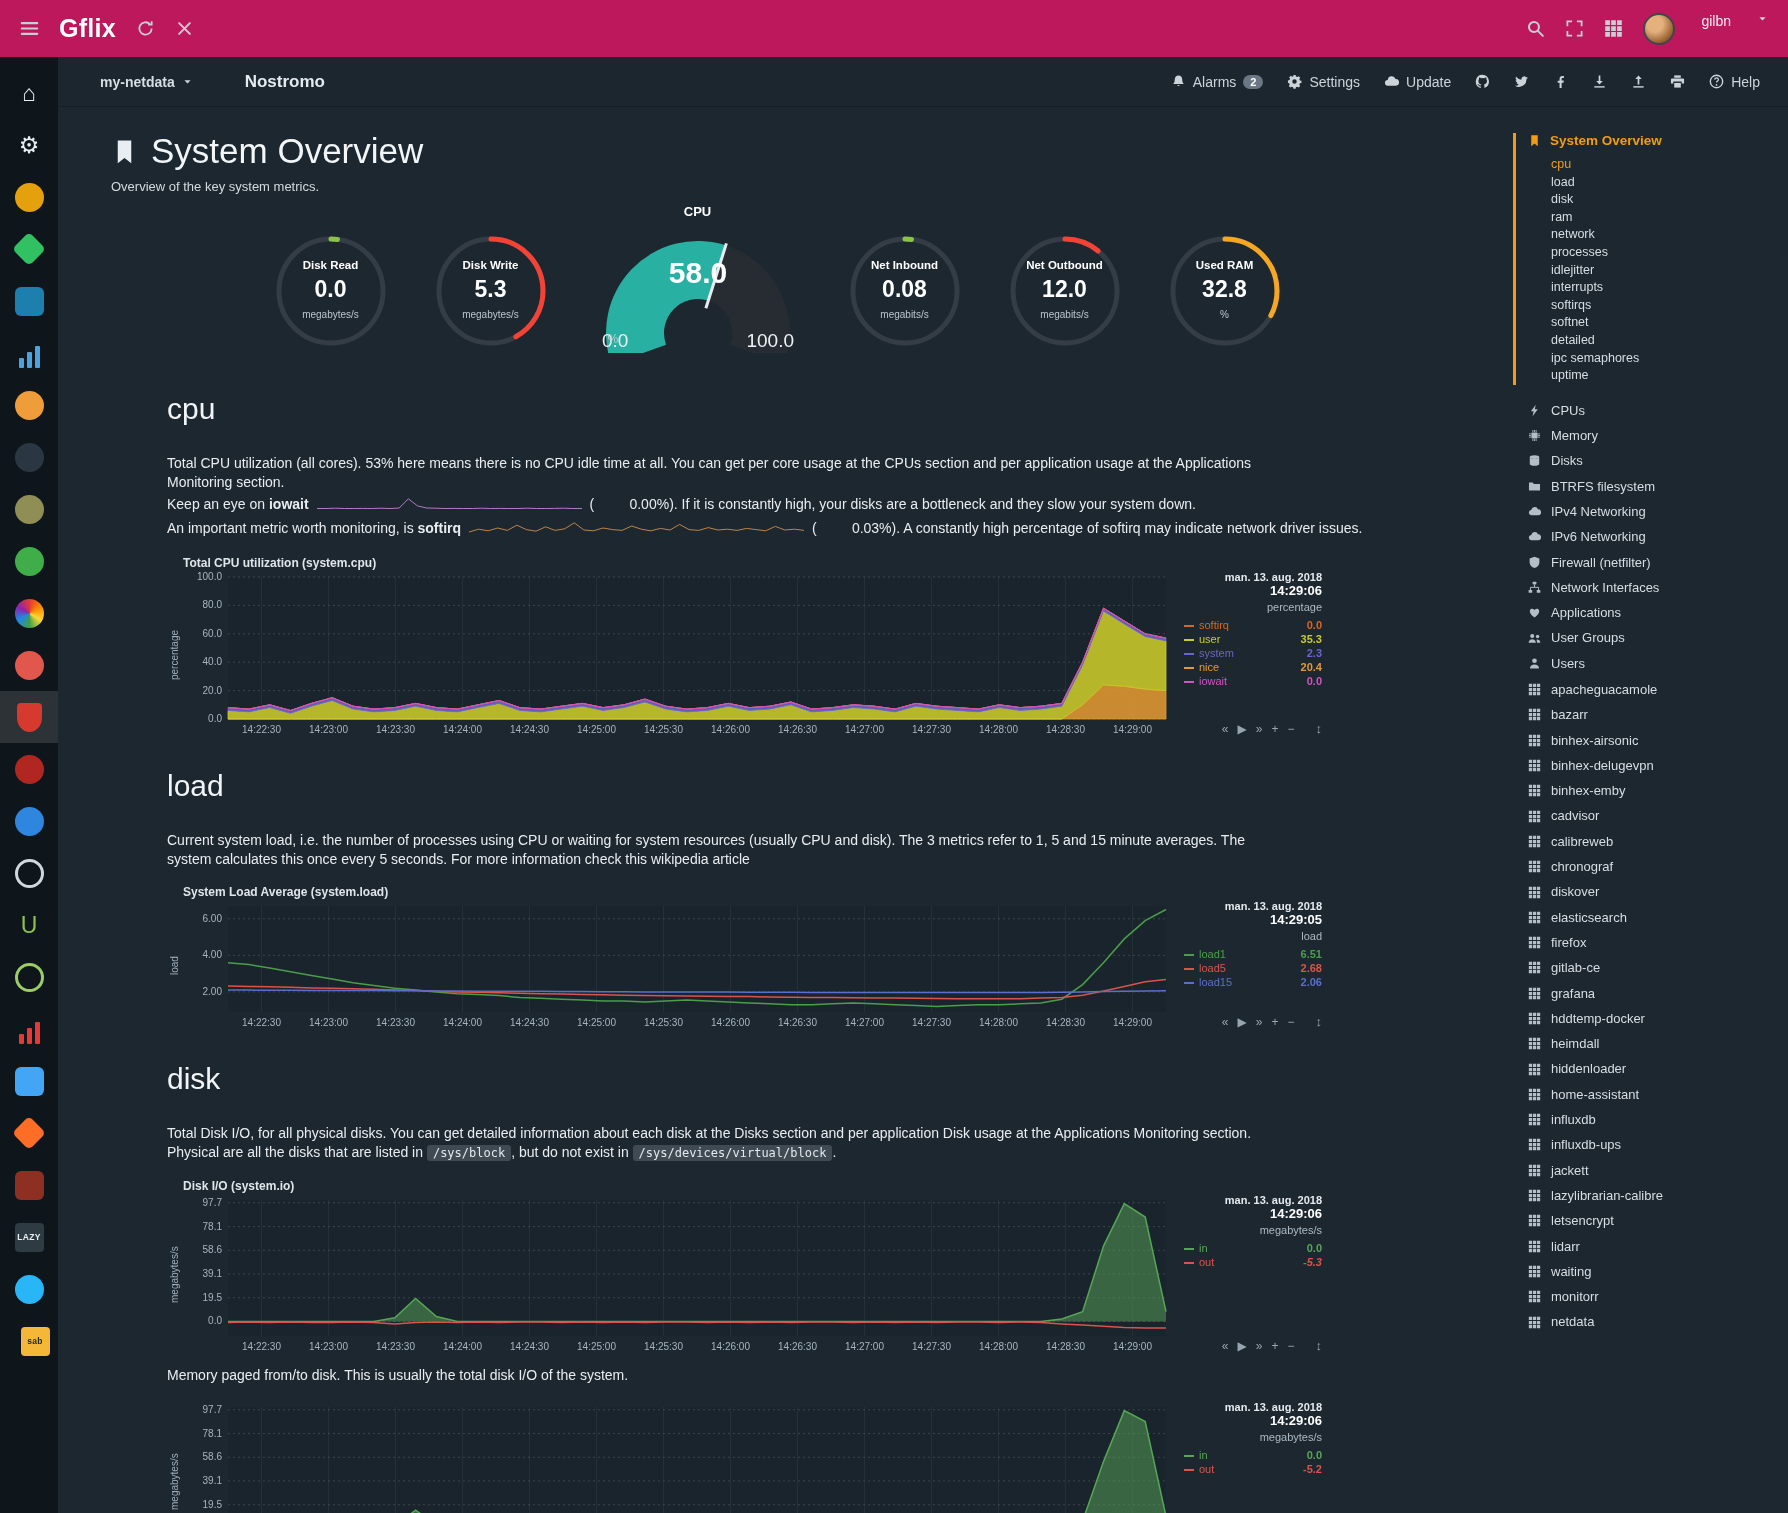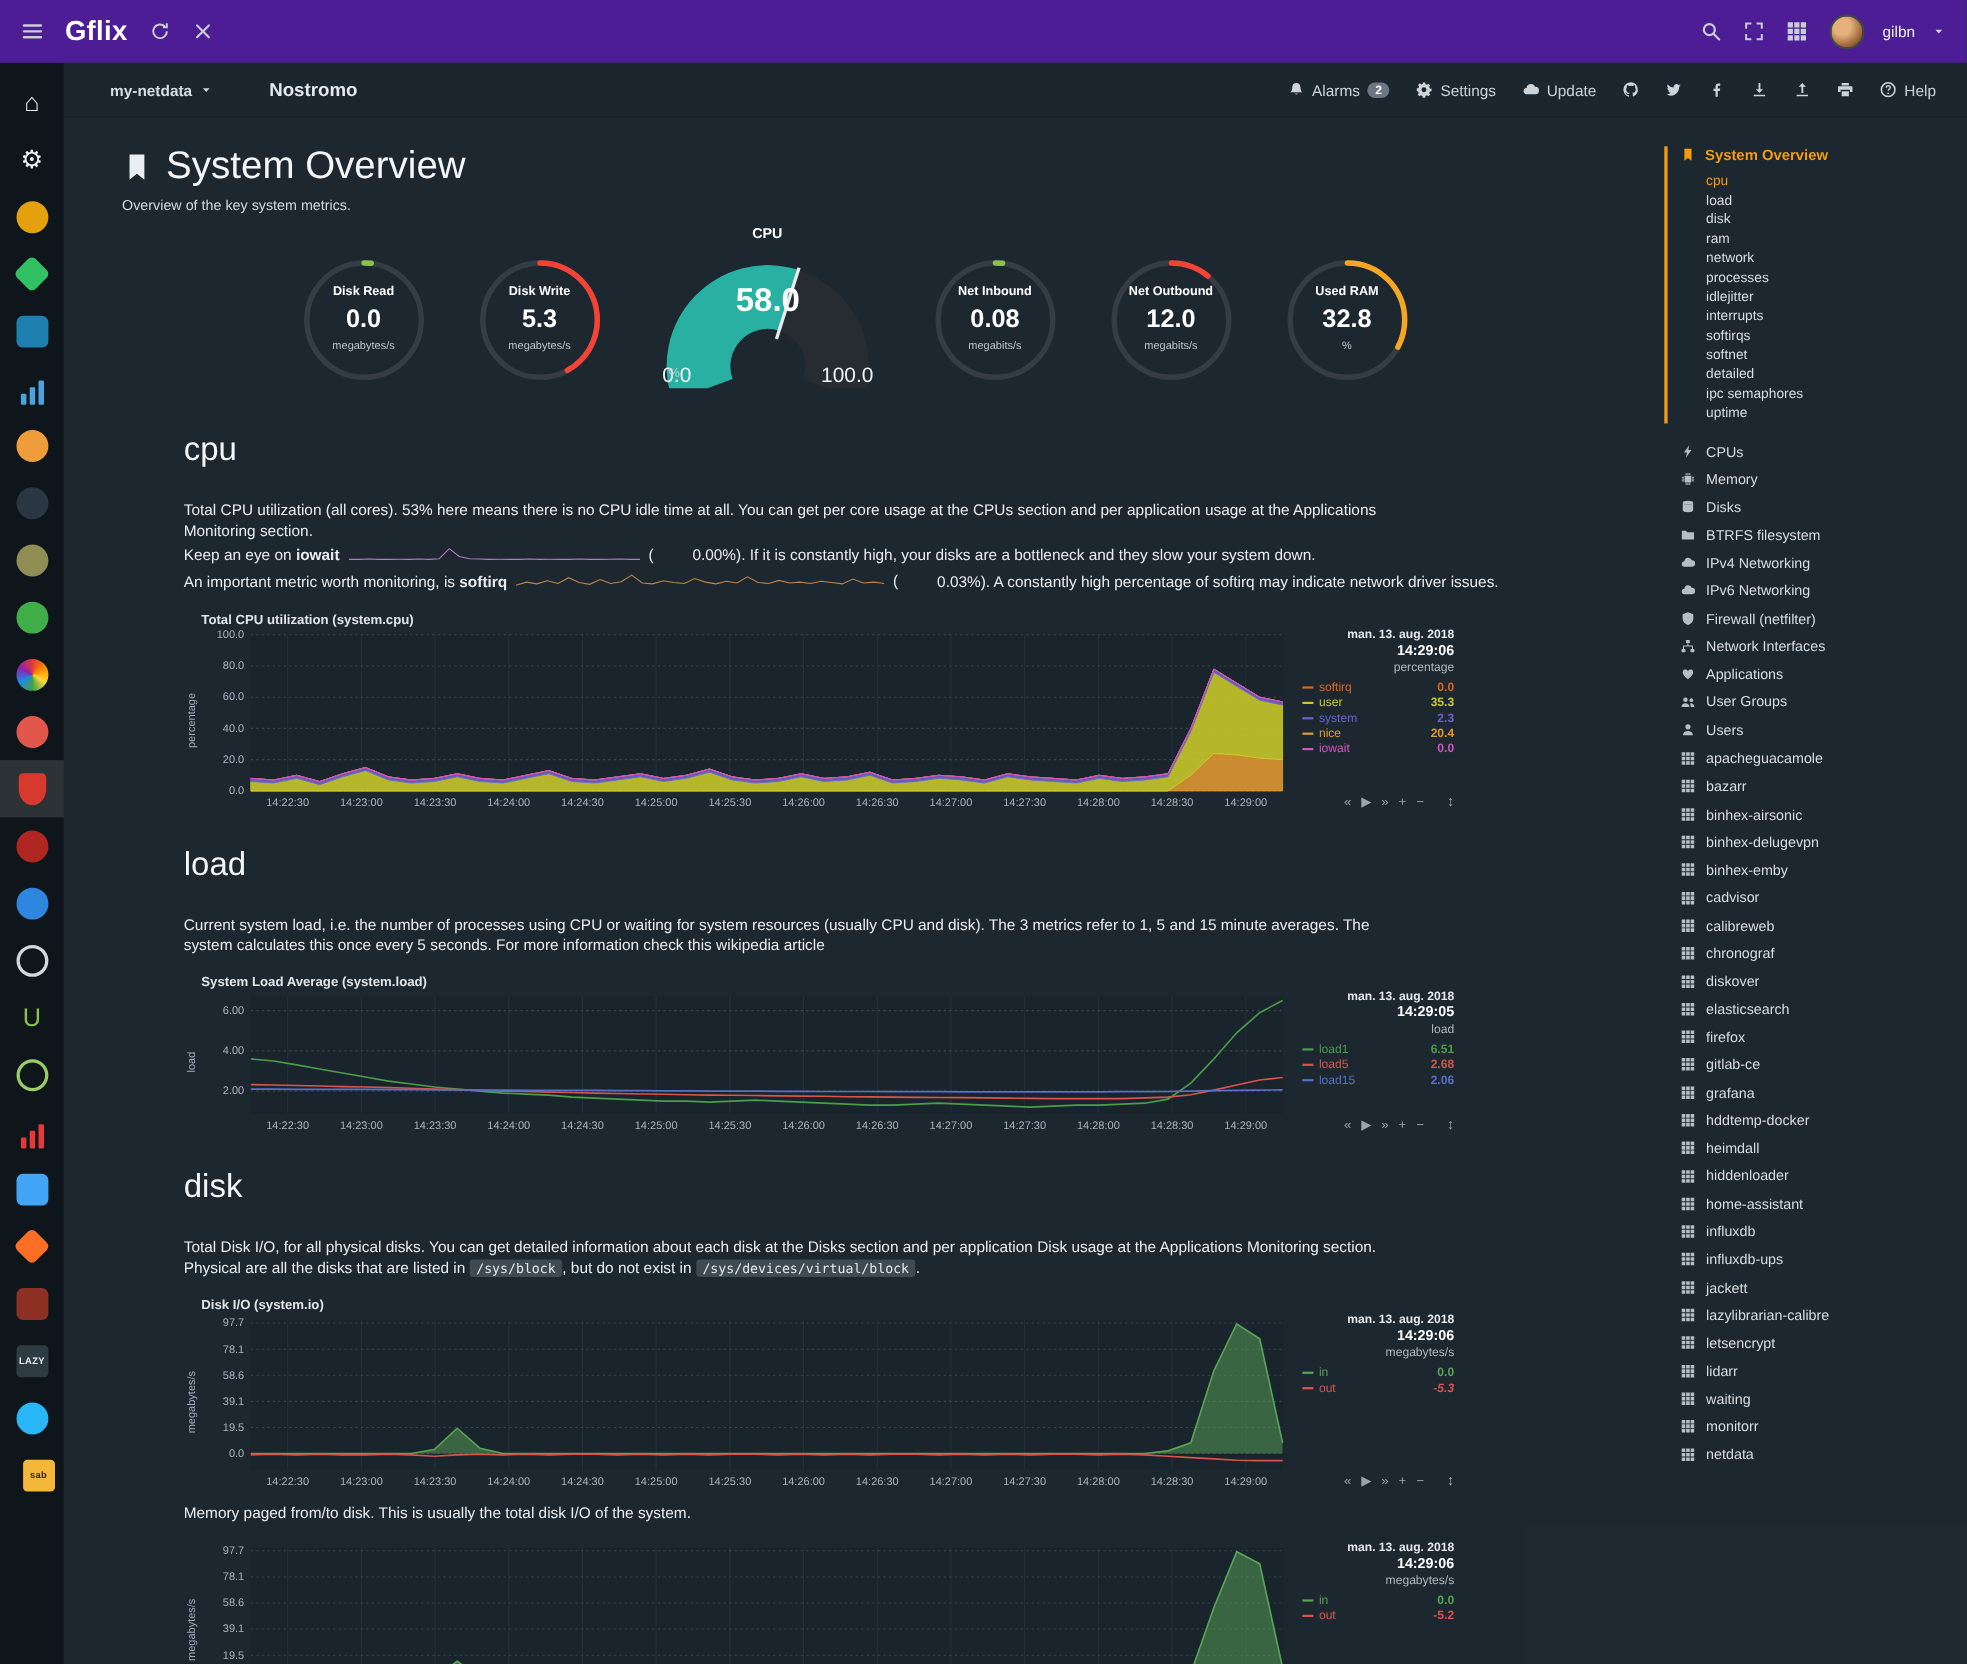--- a/index.html
+++ b/index.html
@@ -3,26 +3,26 @@
 <meta charset="utf-8">
 <style>
 *{margin:0;padding:0;box-sizing:border-box}
 html,body{width:1788px;height:1513px;overflow:hidden;font-family:"Liberation Sans",sans-serif;color:#e8edf1;background:#27333d}
 body::before{content:'';position:fixed;inset:0;z-index:-2;background:
  radial-gradient(900px 500px at 15% 8%, rgba(125,150,165,.28), transparent 60%),
  radial-gradient(1000px 600px at 85% 25%, rgba(95,120,140,.22), transparent 60%),
  radial-gradient(800px 520px at 50% 80%, rgba(64,84,100,.25), transparent 60%),
  linear-gradient(155deg,#49585f 0%,#3c4c57 25%,#2f3e49 55%,#24303a 80%,#1d2731 100%)}
 
-.topbar{position:relative;height:57px;background:#4c1d95;display:flex;align-items:center;padding:0 20px;gap:20px;z-index:6}
+.topbar{position:relative;height:57px;background:#be185d;display:flex;align-items:center;padding:0 20px;gap:20px;z-index:6}
 .logo{font-size:25px;font-weight:bold;color:#fff;letter-spacing:.3px}
 .tb-icon{width:19px;height:19px;color:#c7ced4;cursor:pointer;display:inline-flex}
 .tb-icon svg{width:100%;height:100%;fill:currentColor}
 .tb-spacer{flex:1}
-.tb-user{display:flex;align-items:center;gap:16px;cursor:pointer}
+.tb-user{display:flex;gap:26px;cursor:pointer}
 .avatar{width:32px;height:32px;border-radius:50%;background:radial-gradient(circle at 35% 32%, #e4b07c 0 30%, #9a6435 70%, #5f3c1e);border:2px solid #41464b}
 .username{color:#eef2f5;font-size:14px}
 .caret-sm{width:11px;height:11px;color:#cfd4d9;display:inline-flex}
 .caret-sm svg{width:100%;height:100%;fill:currentColor}
 
 .rail{position:absolute;left:0;top:57px;bottom:0;width:58px;background:rgba(13,18,23,.88);display:flex;flex-direction:column;align-items:center;padding-top:10px;z-index:5}
 .rail-item{width:58px;min-height:52px;display:flex;align-items:center;justify-content:center;cursor:pointer}
 .rail-item.active{background:rgba(255,255,255,.12)}
 .rail-shape{width:29px;height:29px;border-radius:50%;display:flex;align-items:center;justify-content:center;font-weight:bold}
 .rail-shape.glyph{background:transparent;font-size:23px;font-weight:normal}

